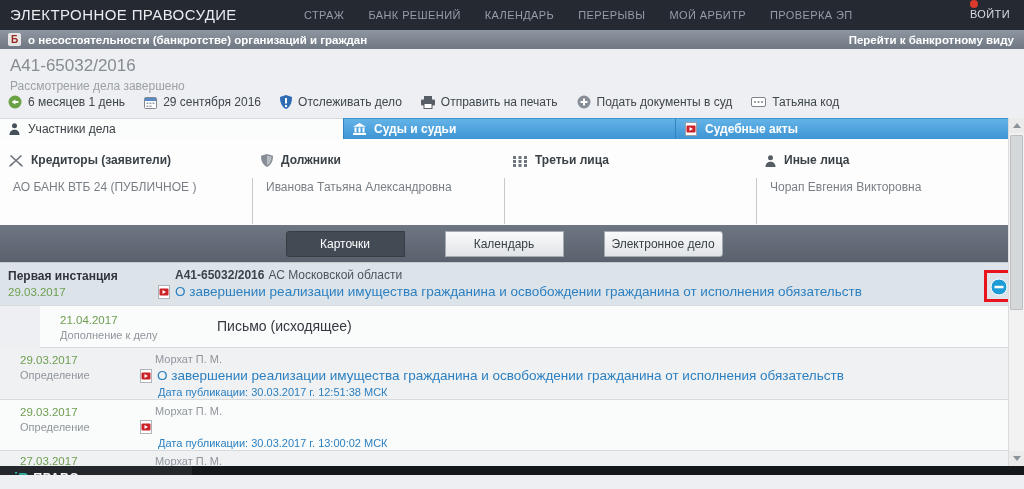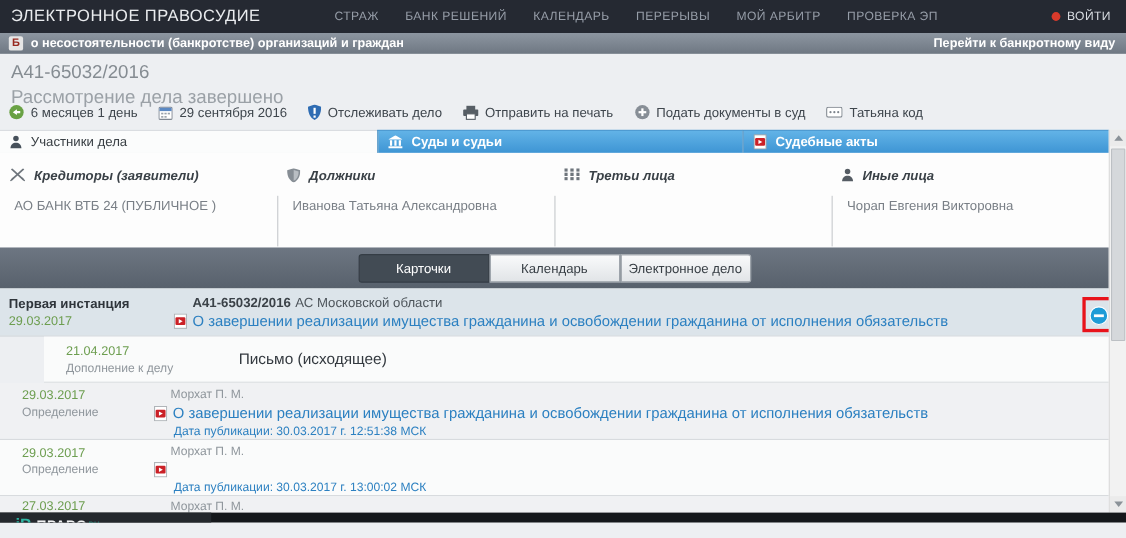--- a/index.html
+++ b/index.html
@@ -21,21 +21,21 @@
     width:292px; padding-left:10px; color:#e9ebee; font-size:15px;
     line-height:30px; letter-spacing:.4px; white-space:nowrap; cursor:pointer;
   }
   .topnav .menu { display:flex; }
   .topnav .menu-item {
     font-size:11px; color:#969da8; line-height:30px; padding:0 12px;
     letter-spacing:.4px; white-space:nowrap; cursor:pointer;
   }
   .topnav .menu-item.active { background:#3b424c; color:#fdfdfd; }
   .topnav .login {
-    margin-left:auto; display:flex; align-items:center; padding-right:14px; cursor:pointer;
+    margin-left:auto; display:flex; padding-right:14px; cursor:pointer;flex-direction:column;
   }
   .topnav .login .dot { width:8px; height:8px; border-radius:50%; background:#d93a2b; margin-right:6px; }
   .topnav .login .login-label { color:#d9dde2; font-size:11px; letter-spacing:.4px; }
 
   
   .crumb-bar {
     position:absolute; top:30px; left:0; width:1024px; height:19px;
     background:linear-gradient(#8d96a1, #6e7782);
     display:flex; align-items:center; padding:0 10px 0 8px;
   }
@@ -43,21 +43,21 @@
     width:13px; height:13px; background:#e6e6e6; border-radius:2px;
     color:#982a20; font-size:10px; font-weight:bold; text-align:center;
     line-height:13px; margin-right:7px; flex:none;
   }
   .crumb-label { color:#fff; font-size:11.5px; font-weight:bold; }
   .crumb-action { margin-left:auto; color:#fff; font-size:11.5px; font-weight:bold; cursor:pointer; }
 
   
   .case-header { position:absolute; top:49px; left:0; width:1024px; height:69px; background:#edeff2; }
   .case-number { position:absolute; left:10px; top:7px; font-size:17px; color:#858c92; }
-  .case-status { position:absolute; left:10px; top:30px; font-size:17px; color:#9ba1a7; }
+  .case-status { position:absolute; left:10px; top:30px; font-size:12px; color:#9ba1a7; }
   .case-toolbar { position:absolute; left:8px; top:46px; display:flex; align-items:center; }
   .tool-item { display:flex; align-items:center; margin-right:19px; cursor:pointer; }
   .tool-item svg { margin-right:6px; flex:none; }
   .tool-label { font-size:12px; color:#3f464d; white-space:nowrap; }
 
   
   .tabs-row { position:absolute; top:118px; left:0; width:1008px; height:21px; display:flex; }
   .tab { display:flex; align-items:center; padding-left:9px; cursor:pointer; }
   .tab svg, .tab .tabicon { margin-right:8px; flex:none; }
   .tab-label { font-size:12px; white-space:nowrap; }
@@ -67,34 +67,34 @@
   .tab.blue .tab-label { color:#fff; font-weight:bold; }
   .tab.b2 { width:332px; }
   .tab.b3 { width:333px; }
 
   
   .participants {
     position:absolute; top:139px; left:0; width:1008px; height:86px; background:#fdfdfd;
     display:flex;
   }
   .pcol { width:252px; padding-top:14px; }
-  .pcol-head { display:flex; align-items:flex-start; padding-left:9px;font-style:italic; }
+  .pcol-head { display:flex; align-items:flex-end; padding-left:9px; }
   .pcol-head svg { margin-right:8px; flex:none; }
   .pcol-title { font-size:12px; font-weight:bold; color:#3a4147; white-space:nowrap; }
   .pcol-val {
     margin-top:11px; min-height:46px; padding:2px 6px 0 13px;
     font-size:12px; color:#797f86;
   }
   .pcol + .pcol .pcol-val { border-left:1px solid #c6c9cc; }
 
   
   .subtab-bar {
     position:absolute; top:225px; left:0; width:1008px; height:37px;
     background:linear-gradient(#6d7682, #58616c);
-    display:flex; justify-content:center; align-items:center;
+    display:flex; justify-content:center; align-items:center;gap:40px;
   }
   .subtab {
     height:26px; line-height:24px; width:119px; text-align:center;
     font-size:12px; border:1px solid #a6acb2; cursor:pointer;
     background:linear-gradient(#f9fafb, #e1e4e7); color:#383f45;
   }
   .subtab:first-child { border-radius:3px 0 0 3px; }
   .subtab:last-child { border-radius:0 3px 3px 0; }
   .subtab.active { background:#424b54; border-color:#353d45; color:#fff; }
 

